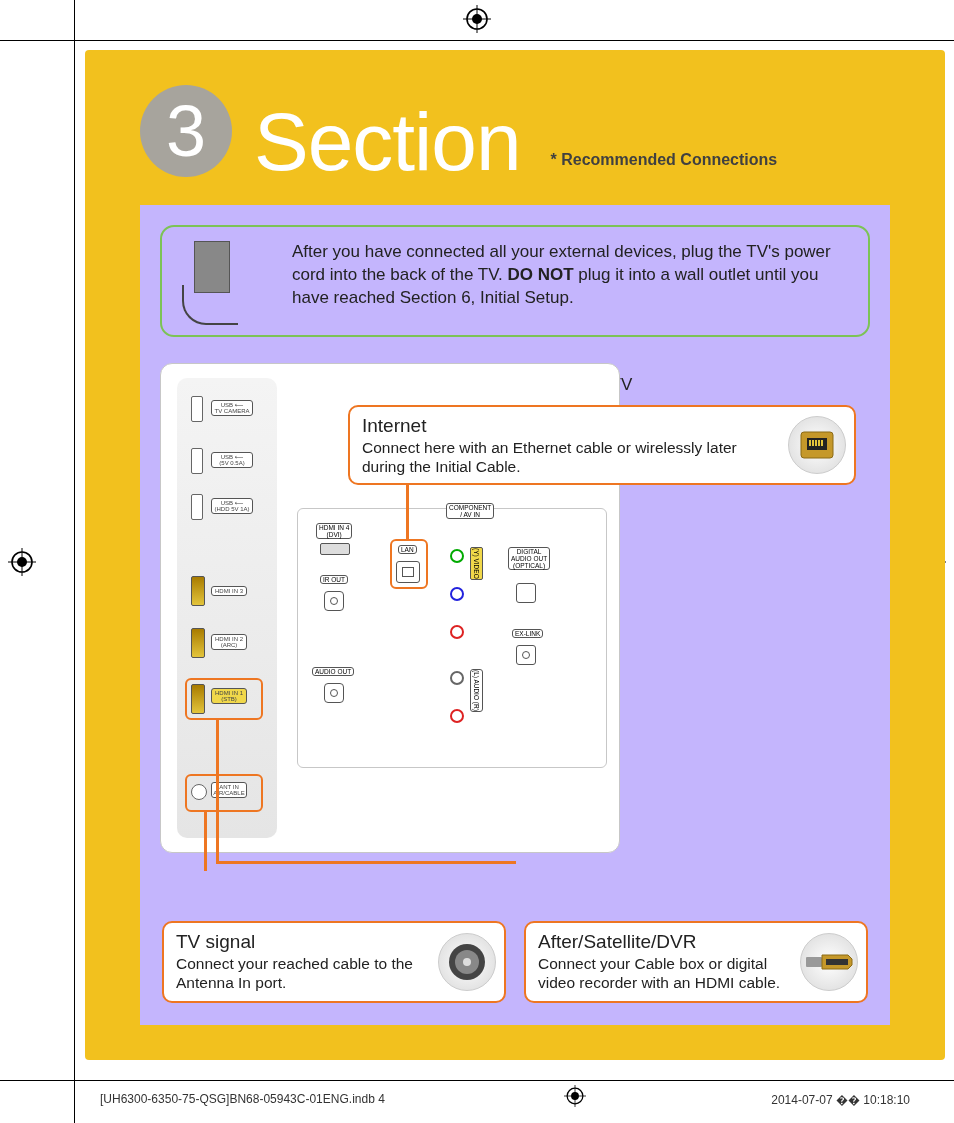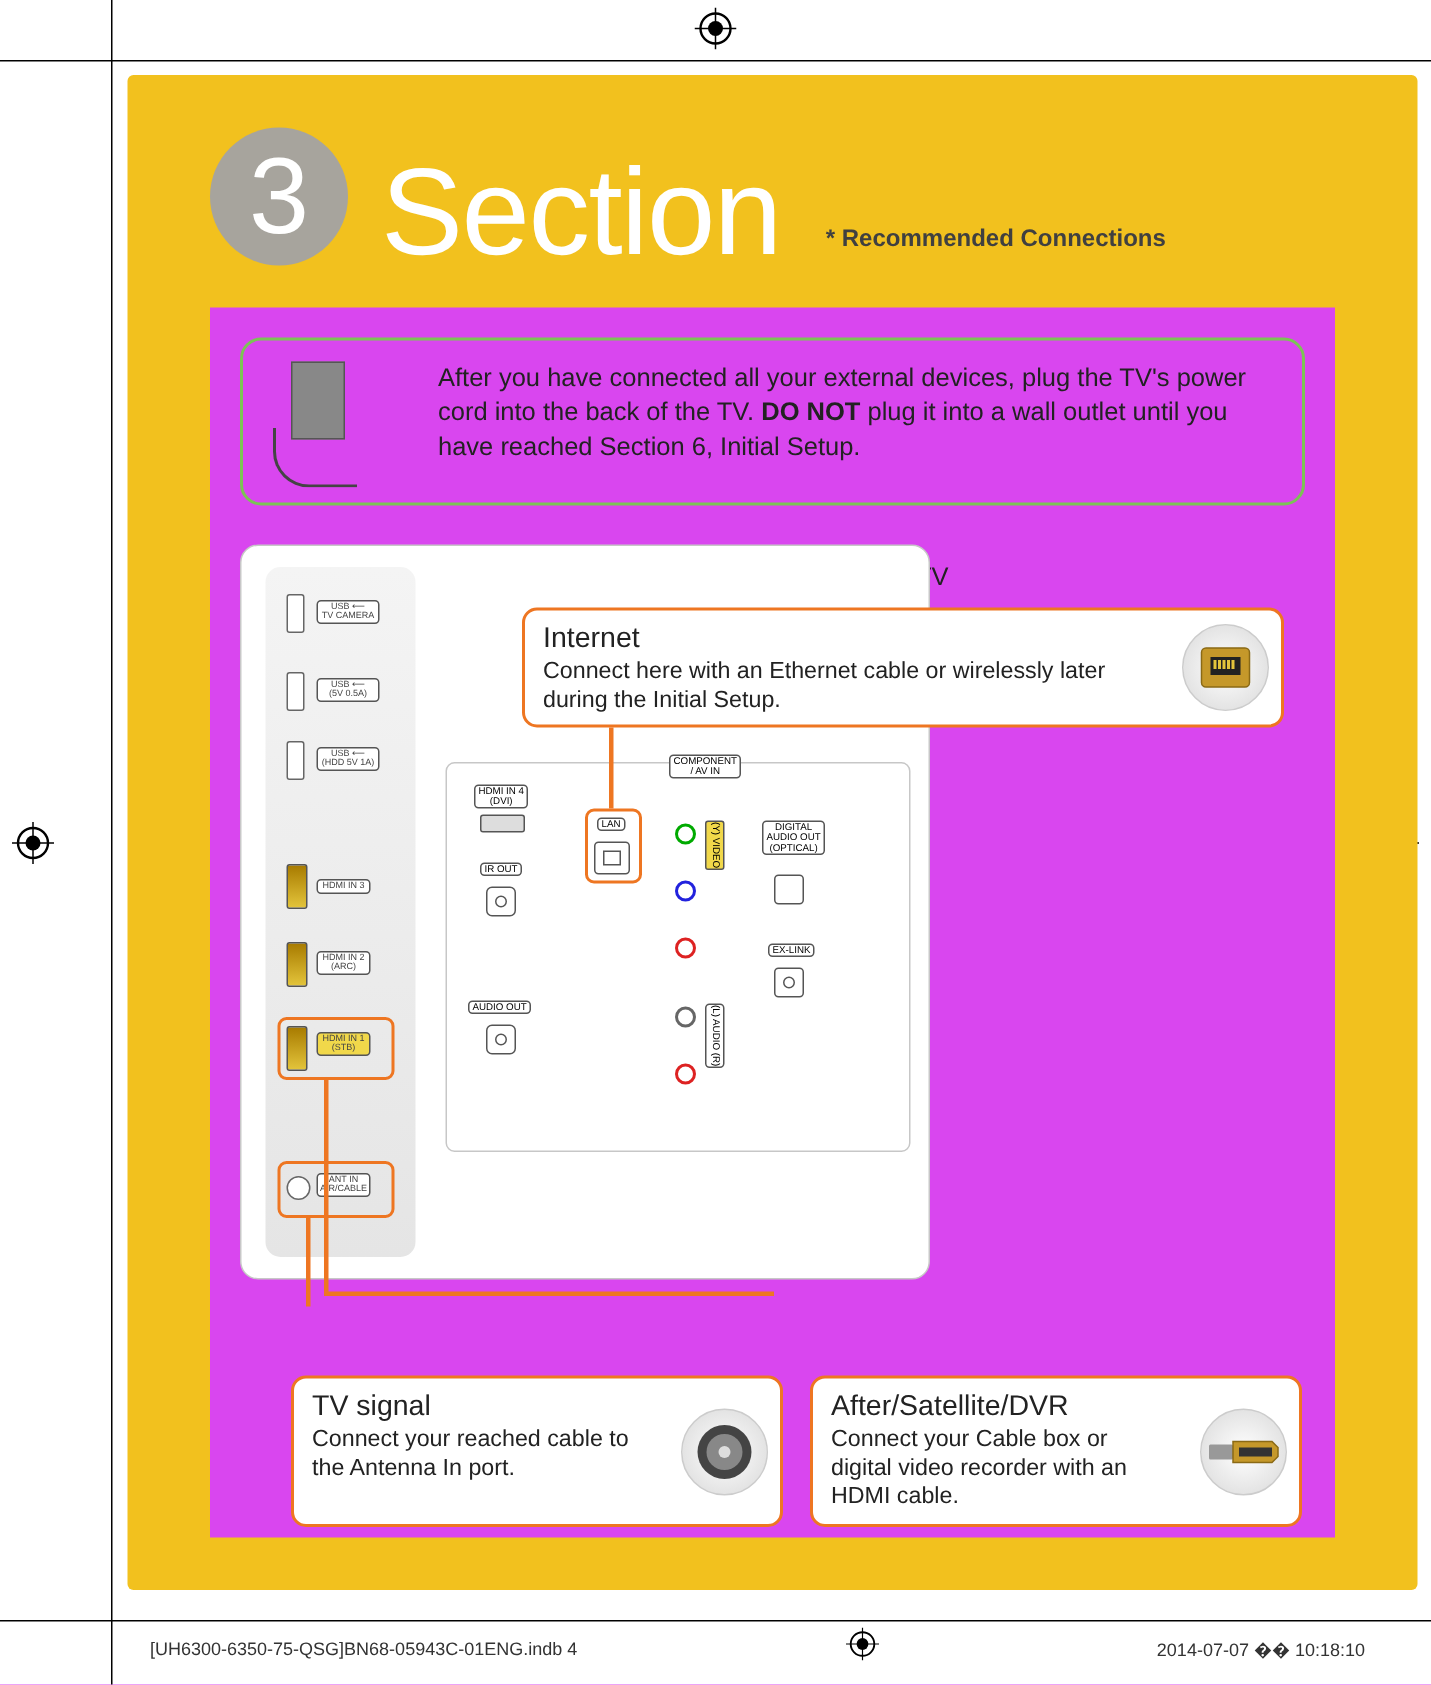--- a/index.html
+++ b/index.html
@@ -8,21 +8,21 @@
   .crop-h { height: 1px; width: 954px; top: 40px; left: 0; }
   .crop-v { width: 1px; height: 1123px; top: 0; left: 74px; }
   .crop-bottom { height: 1px; width: 954px; bottom: 42px; left: 0; }
   .reg-mark { position: absolute; width: 28px; height: 28px; }
   .reg-mark svg { display: block; }
   .page { position: absolute; left: 85px; top: 50px; width: 860px; height: 1010px; background: #f2c11e; border-radius: 4px; padding: 35px 55px 45px 55px; }
   .header { display: flex; align-items: flex-end; gap: 22px; margin-bottom: 28px; }
   .num-circle { width: 92px; height: 92px; border-radius: 50%; background: #a7a49d; color: #fff; font-size: 72px; font-weight: 300; display: flex; align-items: center; justify-content: center; flex: 0 0 auto; }
   .title { font-size: 82px; font-weight: 200; color: #fff; letter-spacing: -1px; line-height: 0.85;}
   .subtitle { font-size: 16px; font-weight: bold; color: #404040; margin-left: 8px; margin-bottom:8px;}
-  .white-card { background: #d946ef; padding: 20px; }
+  .white-card { background: #c4b5fd; padding: 20px; }
   .notice-box { border: 2px solid #7cc355; border-radius: 14px; padding: 14px 18px 14px 14px; display: flex; gap: 16px; margin-bottom: 26px; align-items: flex-start; }
   .plug-ico { width: 100px; height: 80px; flex: 0 0 auto; position: relative; }
   .plug-ico .body { position: absolute; left: 18px; top: 0; width: 36px; height: 52px; background: #888; border: 1px solid #555; }
   .plug-ico .cord { position: absolute; left: 6px; top: 44px; width: 56px; height: 40px; border: 2px solid #444; border-top: none; border-right: none; border-radius: 0 0 0 24px; }
   .notice-text { font-size: 17px; color: #222; line-height: 1.35; }
   .notice-text b { font-weight: bold; }
   .diagram-zone { position: relative; width: 100%; height: 512px; }
   .panel-frame { position: absolute; left: 0; top: 0; width: 460px; height: 490px; border: 1px solid #c7c7c7; border-radius: 12px; background: #fff;}
   .side-strip { position: absolute; left: 16px; top: 14px; width: 100px; height: 460px; border-radius: 10px; background: linear-gradient(#f4f4f4,#e5e5e5);}
   .port { position:absolute; font-size:7px; color:#444; }
@@ -34,21 +34,21 @@
   .hl-box { position:absolute; border:2.5px solid #ee7622; border-radius:6px;}
   .inner-panel { position: absolute; left: 136px; top: 144px; width: 310px; height: 260px; border: 1px solid #c7c7c7; border-radius: 6px; background: #fff;}
   .smlabel { font-size:6.5px; border:1px solid #555; border-radius:3px; padding:0 2px; background:#fff; position:absolute; text-align:center;}
   .jack { position:absolute; width:14px; height:14px; border:2px solid #666; border-radius:50%;}
   .panel-caption { position: absolute; left: 174px; top: 12px; font-size: 17px; color: #222; }
   .callout { position: absolute; border: 2.5px solid #ee7622; border-radius: 10px; background: #fff; padding: 8px 12px; }
   .callout h3 { font-size: 19px; font-weight: normal; color: #222; margin-bottom: 2px; }
   .callout p { font-size: 15.5px; color: #222; line-height: 1.22; }
   .callout .icon-holder { position:absolute; right:8px; top:50%; transform:translateY(-50%); width:58px; height:58px; border-radius:50%; background:radial-gradient(#fff,#d8d8d8); display:flex; align-items:center; justify-content:center; border:1px solid #ccc; }
   .leader-line { position:absolute; background:#ee7622;}
-  .bottom-row { display:flex; gap:18px; position: absolute; bottom: 7px; left: 22px; right: 22px; margin-left: 32px;}
+  .bottom-row { display:flex; gap:18px; position: absolute; bottom: 22px; left: 22px; right: 22px;}
   .bottom-row .callout { position: relative; flex:1; padding-right: 84px;}
   .footer-row { position: absolute; bottom: 10px; left: 100px; right: 44px; display:flex; justify-content:space-between; font-size:12px; color:#333; align-items:center;}
   .reg-center { position:absolute; width:28px; height:28px; }
   .leader-line-caption { height:1px; position:absolute;}
 </style>
 </head>
 <body>
 
 <div class="crop-line crop-h"></div>
 <div class="crop-line crop-v"></div>
@@ -184,21 +184,21 @@
           <div style="position:absolute; left:218px; top:74px; width:20px; height:20px; border:1px solid #555; border-radius:3px; background:#fff;"></div>
           <div class="smlabel" style="left:214px; top:120px;">EX-LINK</div>
           <div style="position:absolute; left:218px; top:136px; width:20px; height:20px; border:1px solid #555; border-radius:3px; background:#fff;">
             <div style="width:8px;height:8px;border-radius:50%;border:1px solid #555;margin:5px auto;"></div>
           </div>
         </div>
       </div>
 
       <div class="callout" style="left:188px; top:42px; width:508px; height:80px; padding-right:86px;">
         <h3>Internet</h3>
-        <p>Connect here with an Ethernet cable or wirelessly later during the Initial Setup.</p>
+        <p>Connect here with an Ethernet cable or wirelessly later during the Initial Cable.</p>
         <div class="icon-holder">
           <svg width="40" height="34" viewBox="0 0 40 34">
               <rect x="4" y="4" width="32" height="26" rx="3" fill="#c5982a" stroke="#8b6a15"></rect>
               <rect x="10" y="10" width="20" height="12" fill="#222"></rect>
               <g fill="#e3c43b">
                 <rect x="12" y="12" width="2" height="6"></rect>
                 <rect x="15" y="12" width="2" height="6"></rect>
                 <rect x="18" y="12" width="2" height="6"></rect>
                 <rect x="21" y="12" width="2" height="6"></rect>
                 <rect x="24" y="12" width="2" height="6"></rect>

